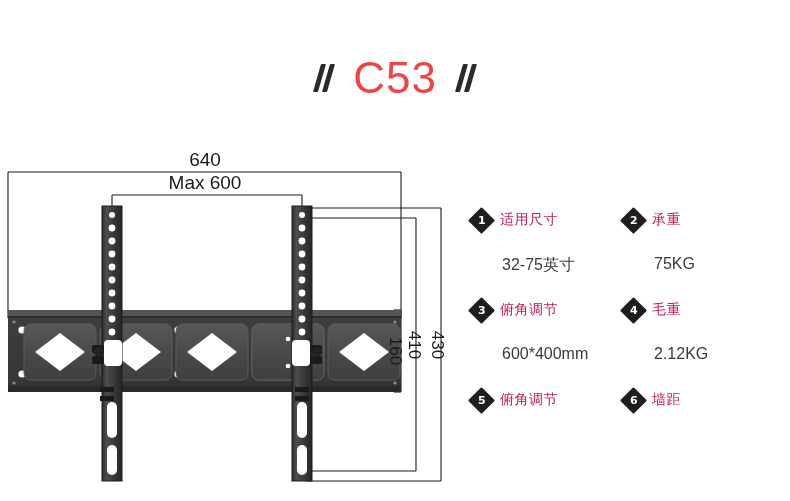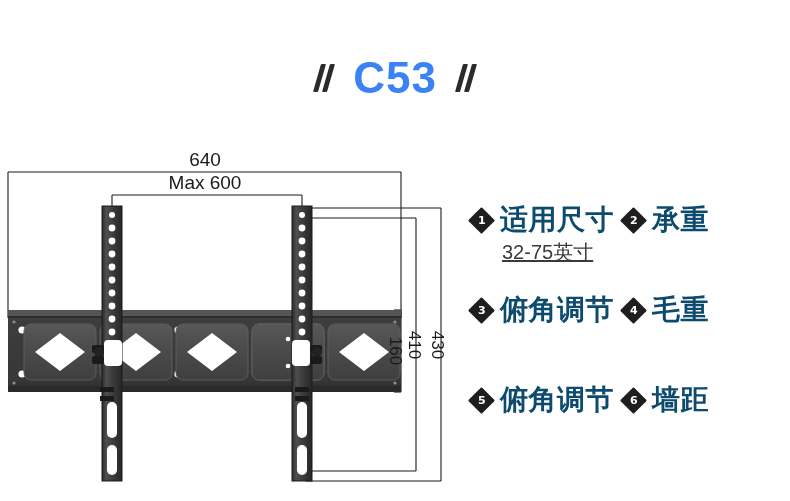--- a/index.html
+++ b/index.html
@@ -21,22 +21,22 @@
   }
   .slash-group{
     display:flex; gap:4px;
     font-size:30px; font-weight:bold; color:#2b2b2b;
     font-style:italic;
     letter-spacing:-1px;
   }
   .slash{ transform:skewX(-16deg); display:inline-block;
           width:5px;height:28px;background:#2b2b2b;border-radius:1px;}
   #model-name{
-    font-size:44px; font-weight:bold; letter-spacing:1px;
-    color:#3b82f6; line-height:1;
+    font-size:44px; font-weight:normal; letter-spacing:1px;
+    color:#ef4444; line-height:1;
   }
 
   
   #drawing{
     position:absolute; left:0; top:140px; width:470px; height:361px;
   }
   #drawing svg{display:block;}
 
   
   #spec-list{
@@ -53,26 +53,26 @@
     flex:0 0 auto;
     display:flex;align-items:center;justify-content:center;
     border-radius:1px;
   }
   .badge span{
     transform:rotate(-45deg);
     color:#ffffff;font-size:11px;font-weight:bold;line-height:1;
     font-family:"DejaVu Sans",sans-serif;
   }
   .spec-title{
-    font-size:28px;font-weight:bold;color:#0c4a6e;
+    font-size:14px;font-weight:normal;color:#be185d;
     letter-spacing:0.5px;white-space:nowrap;
   }
   .spec-value{
-    margin-top:4px;margin-left:30px;
-    font-size:20px;color:#3a3a3a;white-space:nowrap;text-decoration:underline;
+    margin-top:20px;margin-left:30px;
+    font-size:16px;color:#3a3a3a;white-space:nowrap;
   }
 </style>
 </head>
 <body>
 
 <div id="title-bar">
   <span class="slash-group">
     <i class="slash"></i>
     <i class="slash"></i>
   </span>
@@ -274,38 +274,41 @@
     <div class="spec-value">32-75英寸</div>
   </div>
 
   <div class="spec-item">
     <div class="spec-head">
       <span class="badge">
         <span>2</span>
       </span>
       <span class="spec-title">承重</span>
     </div>
+    <div class="spec-value">75KG</div>
   </div>
 
   <div class="spec-item">
     <div class="spec-head">
       <span class="badge">
         <span>3</span>
       </span>
       <span class="spec-title">俯角调节</span>
     </div>
+    <div class="spec-value">600*400mm</div>
   </div>
 
   <div class="spec-item">
     <div class="spec-head">
       <span class="badge">
         <span>4</span>
       </span>
       <span class="spec-title">毛重</span>
     </div>
+    <div class="spec-value">2.12KG</div>
   </div>
 
   <div class="spec-item">
     <div class="spec-head">
       <span class="badge">
         <span>5</span>
       </span>
       <span class="spec-title">俯角调节</span>
     </div>
   </div>

